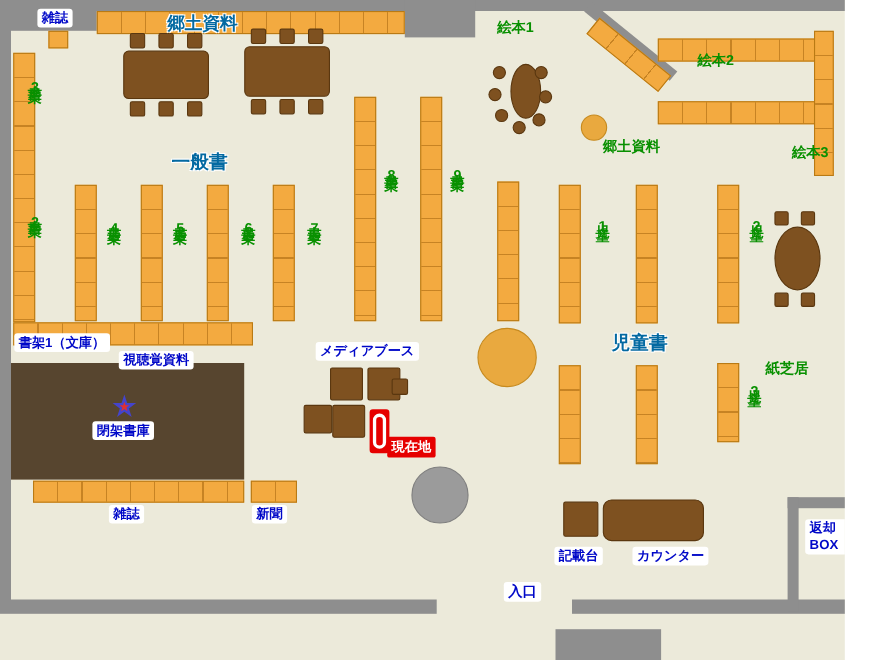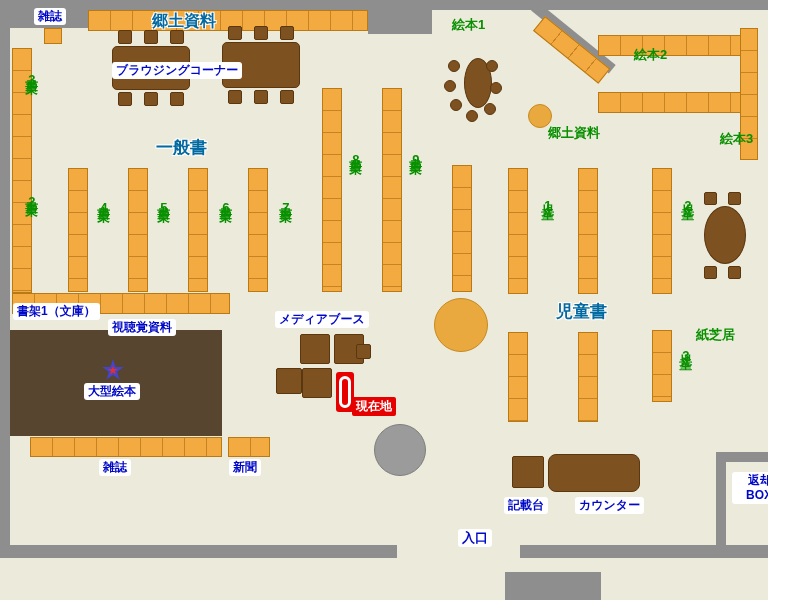--- a/index.html
+++ b/index.html
@@ -12,21 +12,21 @@
   .tb{position:absolute;background:#7E5120;border:1px solid #5A370F;border-radius:5px;box-sizing:border-box;}
   .ch{position:absolute;background:#7E5120;border:1px solid #5A370F;border-radius:2px;box-sizing:border-box;}
   .oval{border-radius:50%;}
   .cir{position:absolute;border-radius:50%;box-sizing:border-box;}
   .lblG{position:absolute;color:#089000;font-weight:bold;font-size:13px;line-height:1.1;white-space:nowrap;}
   .lblR{position:absolute;color:#0369a1;font-weight:bold;font-size:17px;white-space:nowrap;
         text-shadow:1px 1px 0 #fff,-1px 1px 0 #fff,1px -1px 0 #fff,-1px -1px 0 #fff;}
   .lblB{position:absolute;background:#fff;color:#0008C8;font-weight:bold;font-size:12px;
         padding:1px 4px;border-radius:3px;white-space:nowrap;line-height:1.25;}
   .v{writing-mode:vertical-rl;text-orientation:upright;letter-spacing:2px;white-space:normal;}
-  .wrap{white-space:normal;width:36px;text-align:right;}
+  .wrap{white-space:normal;width:36px;text-align:left;}
   .badge{position:absolute;background:#E60000;color:#fff;font-weight:bold;font-size:12px;
          padding:1px 4px;border-radius:2px;white-space:nowrap;}
   .star{position:absolute;font-size:20px;color:#E03030;-webkit-text-stroke:2px #4444CC;line-height:1;}
   .marker{position:absolute;background:#E60000;border-radius:3px;}
   .marker span{position:absolute;left:3px;right:3px;top:4px;bottom:4px;border:3px solid #fff;border-radius:6px;}
 </style>
 </head>
 <body>
 
 <div class="map">
@@ -111,44 +111,43 @@
   <div class="ch" style="left:356px;top:344px;width:15px;height:15px"></div>
   <div class="marker" style="left:336px;top:372px;width:18px;height:40px">
       <span></span>
     </div>
 
   <div class="tb" style="left:512px;top:456px;width:32px;height:32px;border-radius:2px"></div>
   <div class="tb" style="left:548px;top:454px;width:92px;height:38px;border-radius:8px"></div>
 
   <div class="lblB" style="left:34px;top:8px">雑誌</div>
   <div class="lblR" style="left:152px;top:11px;font-size:16px">郷土資料</div>
-  <div class="lblB" style="left:112px;top:62px">ブラウジングコーナー</div>
   <div class="lblG v" style="left:24px;top:68px">書架3</div>
   <div class="lblG v" style="left:24px;top:190px">書架2</div>
   <div class="lblR" style="left:156px;top:136px">一般書</div>
   <div class="lblG v" style="left:96px;top:196px">書架4</div>
   <div class="lblG v" style="left:156px;top:196px">書架5</div>
   <div class="lblG v" style="left:218px;top:196px">書架6</div>
   <div class="lblG v" style="left:278px;top:196px">書架7</div>
   <div class="lblG v" style="left:348px;top:148px">書架8</div>
   <div class="lblG v" style="left:408px;top:148px">書架9</div>
   <div class="lblG" style="left:452px;top:18px">絵本1</div>
   <div class="lblG" style="left:634px;top:48px">絵本2</div>
   <div class="lblG" style="left:720px;top:132px">絵本3</div>
   <div class="lblG" style="left:548px;top:126px">郷土資料</div>
   <div class="lblG v" style="left:540px;top:194px">児童1</div>
   <div class="lblG v" style="left:680px;top:194px">児童2</div>
   <div class="lblR" style="left:556px;top:300px">児童書</div>
   <div class="lblG v" style="left:678px;top:344px">児童3</div>
   <div class="lblG" style="left:696px;top:328px">紙芝居</div>
   <div class="lblB" style="left:13px;top:303px">書架1（文庫）</div>
   <div class="lblB" style="left:108px;top:319px">視聴覚資料</div>
-  <div class="lblB" style="left:275px;top:311px">メディアブース</div>
+  <div class="lblB" style="left:287px;top:311px">メディアブース</div>
   <div class="star" style="left:104px;top:360px">★</div>
-  <div class="lblB" style="left:84px;top:383px">大型絵本</div>
+  <div class="lblB" style="left:84px;top:383px">閉架書庫</div>
   <div class="badge" style="left:352px;top:397px">現在地</div>
   <div class="lblB" style="left:99px;top:459px">雑誌</div>
   <div class="lblB" style="left:229px;top:459px">新聞</div>
   <div class="lblB" style="left:504px;top:497px">記載台</div>
   <div class="lblB" style="left:575px;top:497px">カウンター</div>
   <div class="lblB wrap" style="left:732px;top:472px">返却BOX</div>
   <div class="lblB" style="left:458px;top:529px;font-size:13px">入口</div>
 
 </div>
 

